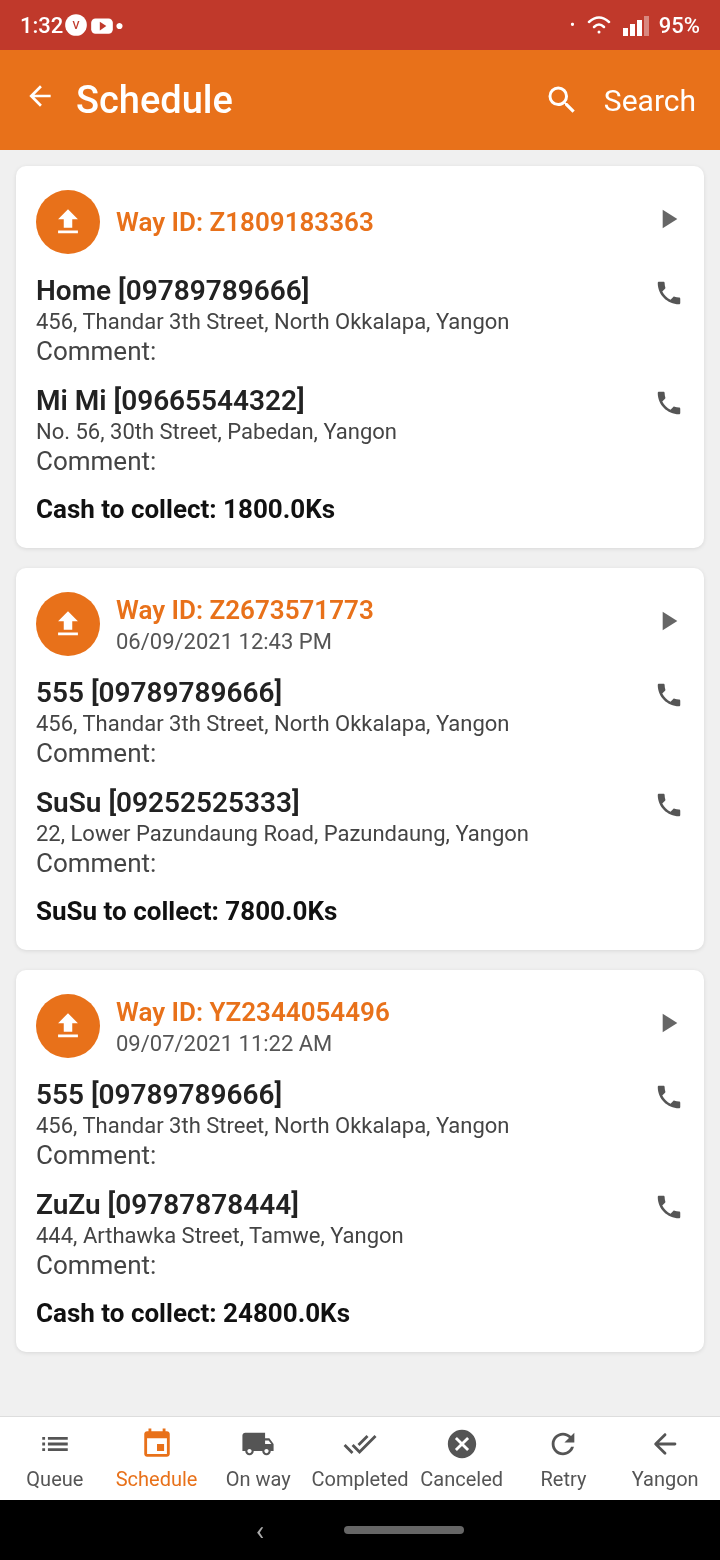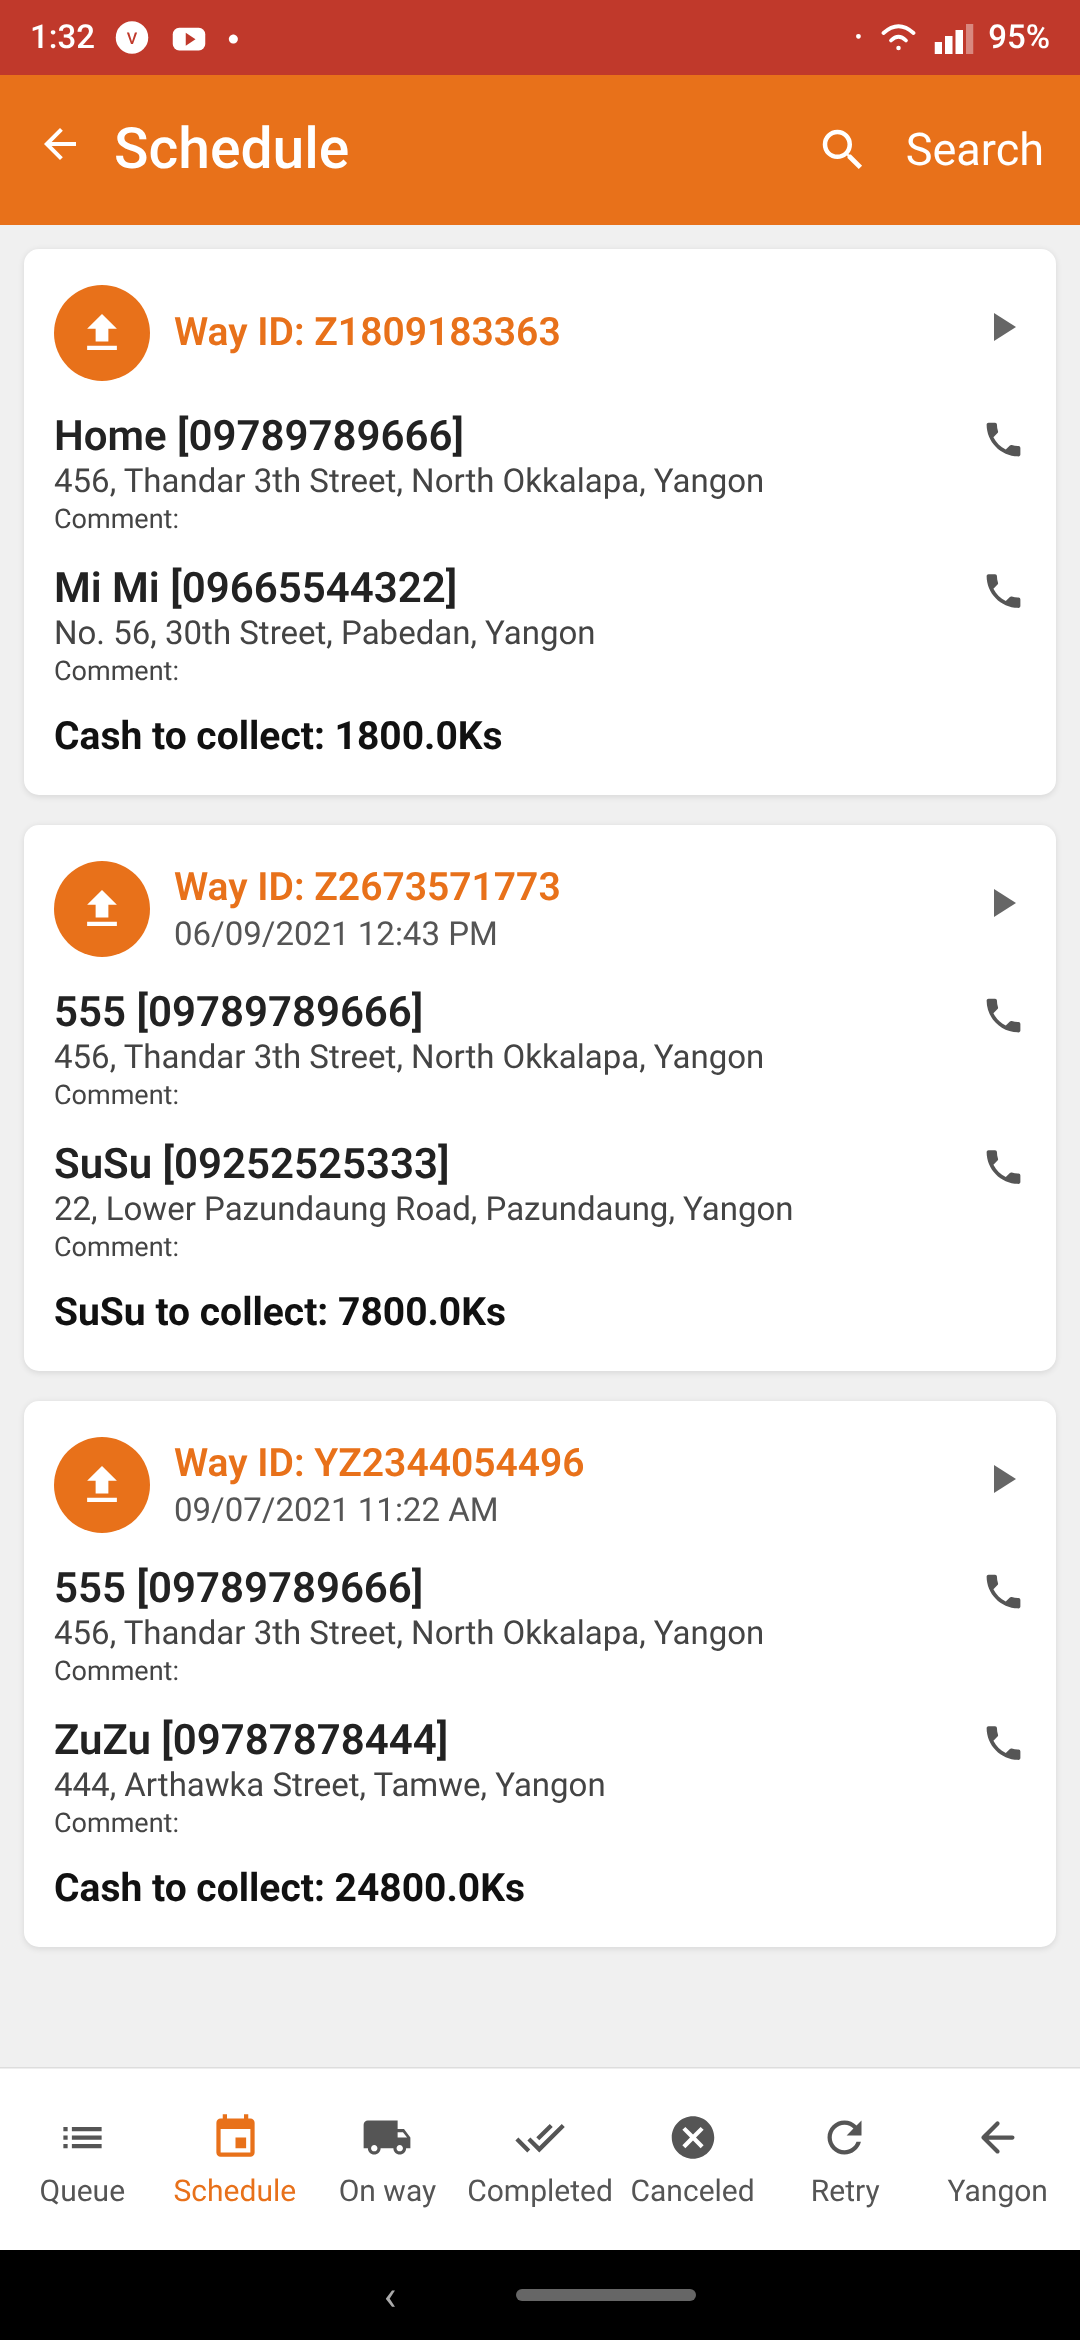--- a/index.html
+++ b/index.html
@@ -18,21 +18,21 @@
       background: #c0392b;
       color: white;
       height: 50px;
       display: flex;
       align-items: center;
       justify-content: space-between;
       padding: 0 20px;
       font-size: 22px;
       font-weight: 500;
     }
-    .status-bar-left { display: flex; align-items: center; gap: 12px; }
+    .status-bar-left { display: flex; align-items: center; }
     .status-bar-right { display: flex; align-items: center; gap: 10px; }
 
     
     .header {
       background: #e8711a;
       color: white;
       height: 100px;
       display: flex;
       align-items: center;
       padding: 0 24px;
@@ -86,35 +86,35 @@
     
     .address-row {
       display: flex;
       align-items: flex-start;
       justify-content: space-between;
       margin-bottom: 18px;
     }
     .address-text { flex: 1; }
     .address-name { font-size: 28px; font-weight: 600; color: #222; }
     .address-detail { font-size: 22px; color: #444; margin-top: 2px; }
-    .address-comment { font-size: 18px; color: #444; margin-top: 2px; }
+    .address-comment { font-size: 26px; color: #444; margin-top: 2px; }
     .phone-btn { color: #555; flex-shrink: 0; margin-left: 16px; margin-top: 4px; }
     .phone-btn svg { width: 30px; height: 30px; fill: #555; }
 
     .cash-collect {
       font-size: 26px;
       font-weight: 700;
       color: #111;
       margin-top: 10px;
     }
 
     
     .bottom-nav {
       background: white;
-      height: 122px;
+      height: 84px;
       display: flex;
       align-items: center;
       justify-content: space-around;
       border-top: 1px solid #ddd;
       padding: 0 4px;
     }
     .nav-item {
       display: flex;
       flex-direction: column;
       align-items: center;

